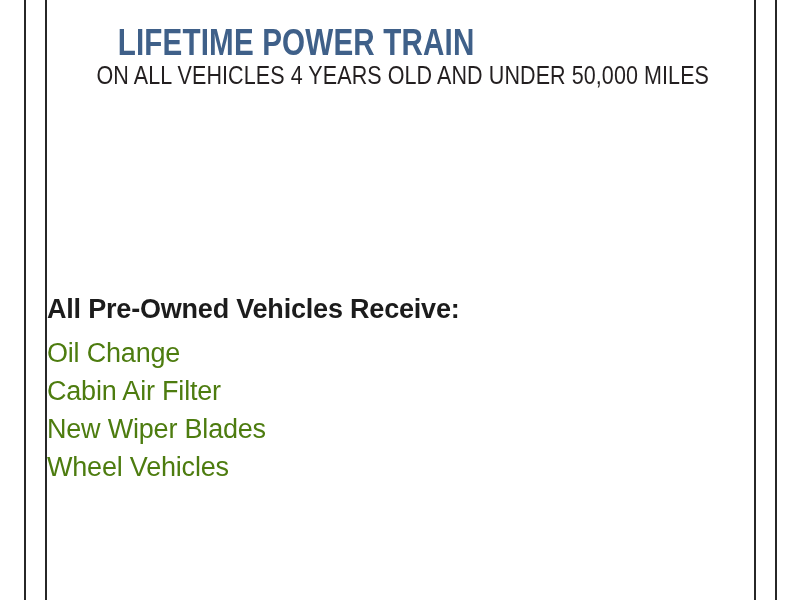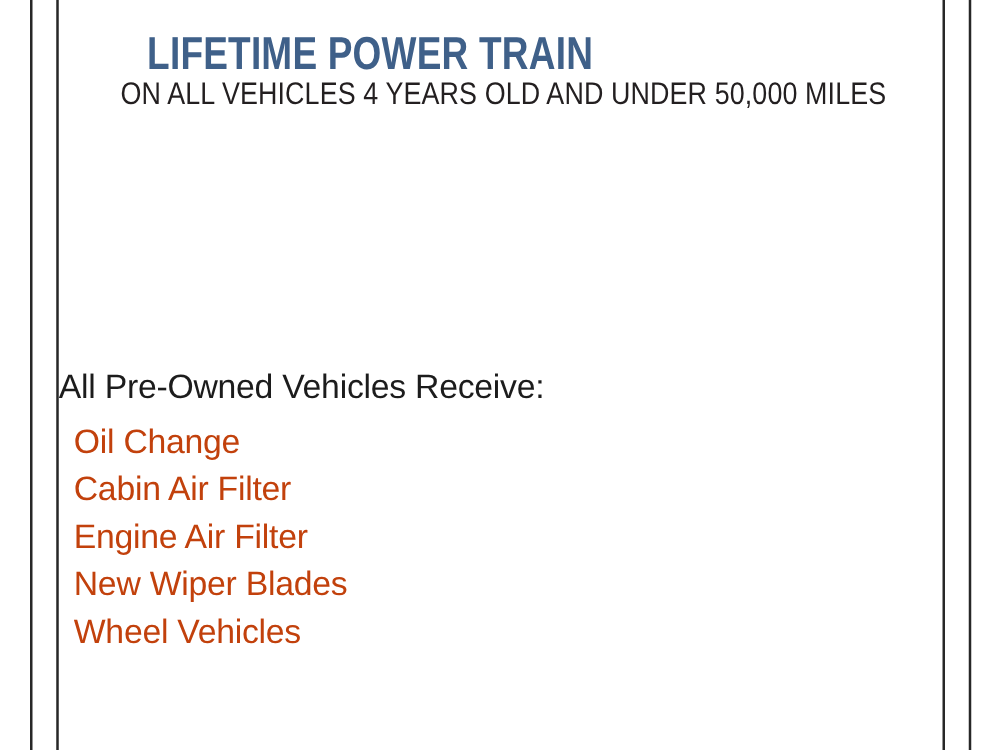--- a/index.html
+++ b/index.html
@@ -83,37 +83,36 @@
   .services {
     position: absolute;
     left: 0;
     top: 296px;
     width: 100%;
   }
 
   .services-heading {
     color: #1c1c1c;
     font-family: "Liberation Sans", sans-serif;
-    font-weight: normal;
+    font-weight: bold;
     font-size: 27px;
     line-height: 1.0;
     letter-spacing: -0.2px;
     margin: 0 0 11px 0;
     white-space: nowrap;
   }
 
   .service-item {
-    color: #c2410c;
+    color: #4d7c0f;
     font-family: "Liberation Sans", sans-serif;
     font-weight: normal;
     font-size: 27px;
     line-height: 38px;
     letter-spacing: -0.2px;
     white-space: nowrap;
-    padding-left: 12px;
   }
 </style>
 </head>
 <body>
 
 <div class="flyer">
 
   <div class="rule rule-l1"></div>
   <div class="rule rule-l2"></div>
   <div class="rule rule-r1"></div>
@@ -125,19 +124,18 @@
       <div class="w-title">LIFETIME POWER TRAIN</div>
       <div class="w-sub">ON ALL VEHICLES 4 YEARS OLD AND UNDER 50,000 MILES</div>
     </div>
 
 
     <div class="services">
       <div class="services-heading">All Pre-Owned Vehicles Receive:</div>
 
       <div class="service-item">Oil Change</div>
       <div class="service-item">Cabin Air Filter</div>
-      <div class="service-item">Engine Air Filter</div>
       <div class="service-item">New Wiper Blades</div>
       <div class="service-item">Wheel Vehicles</div>
     </div>
 
   </div>
 </div>
 
 </body></html>

